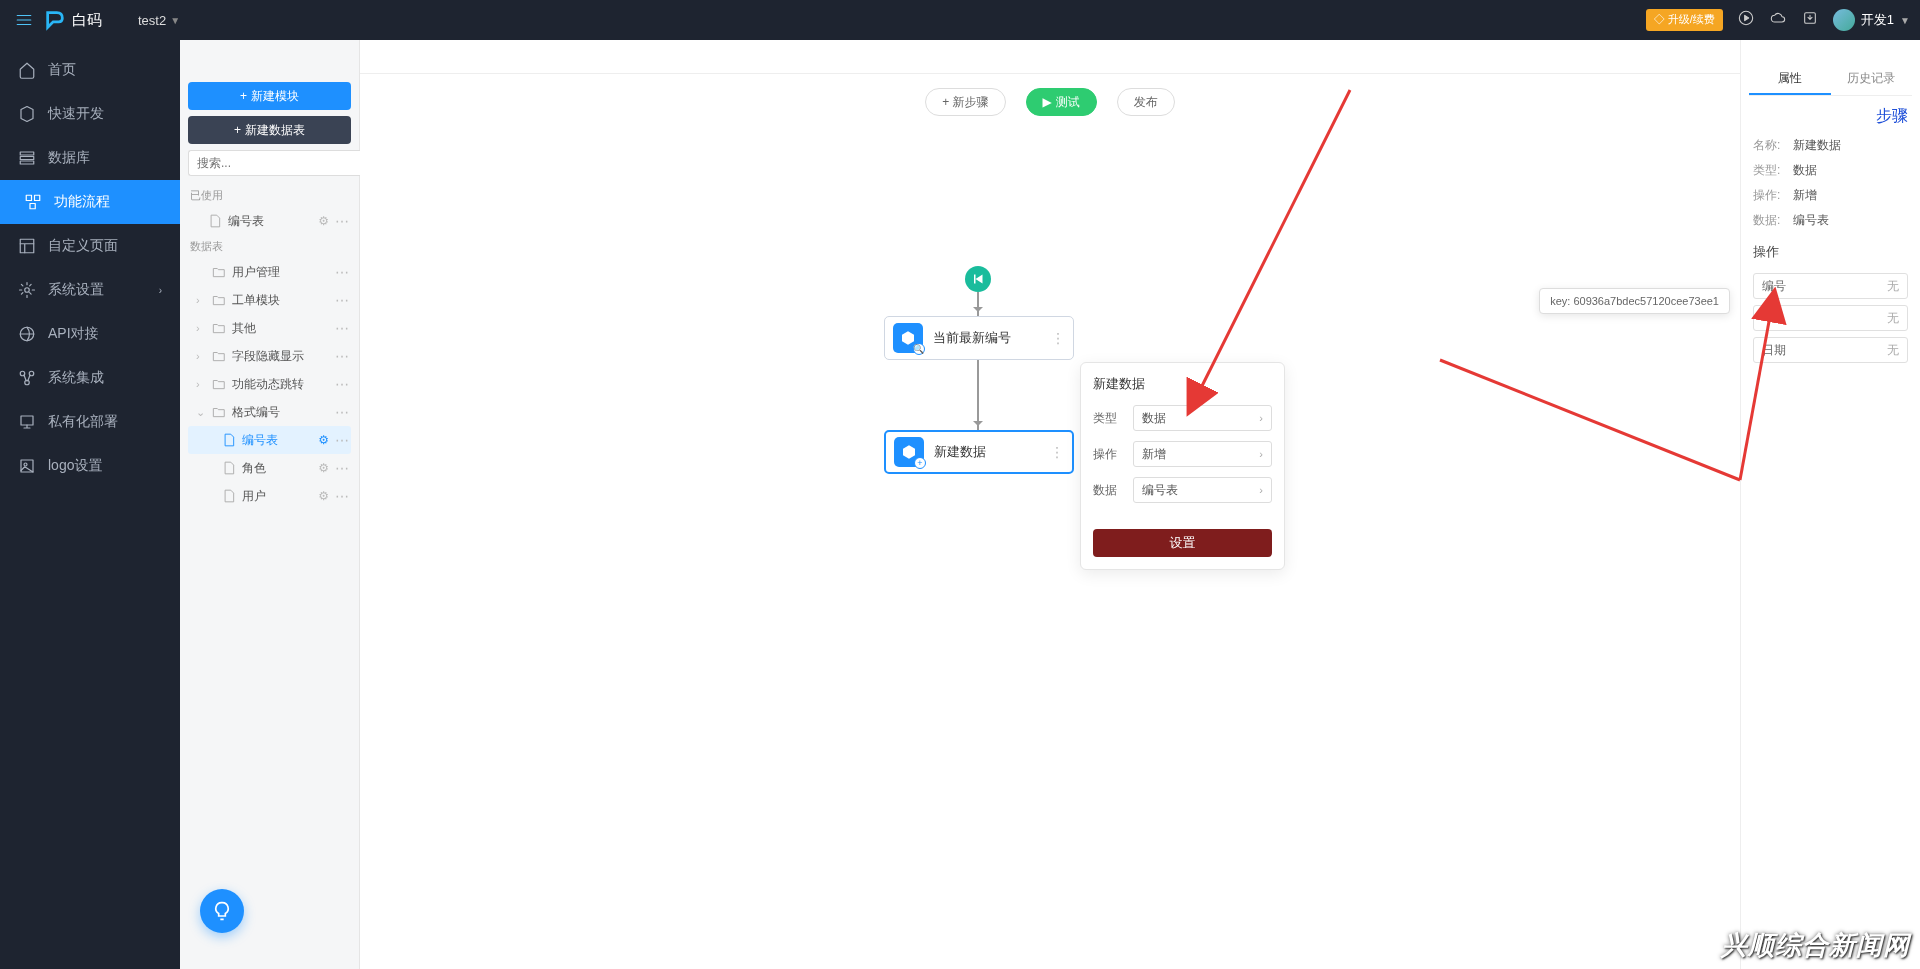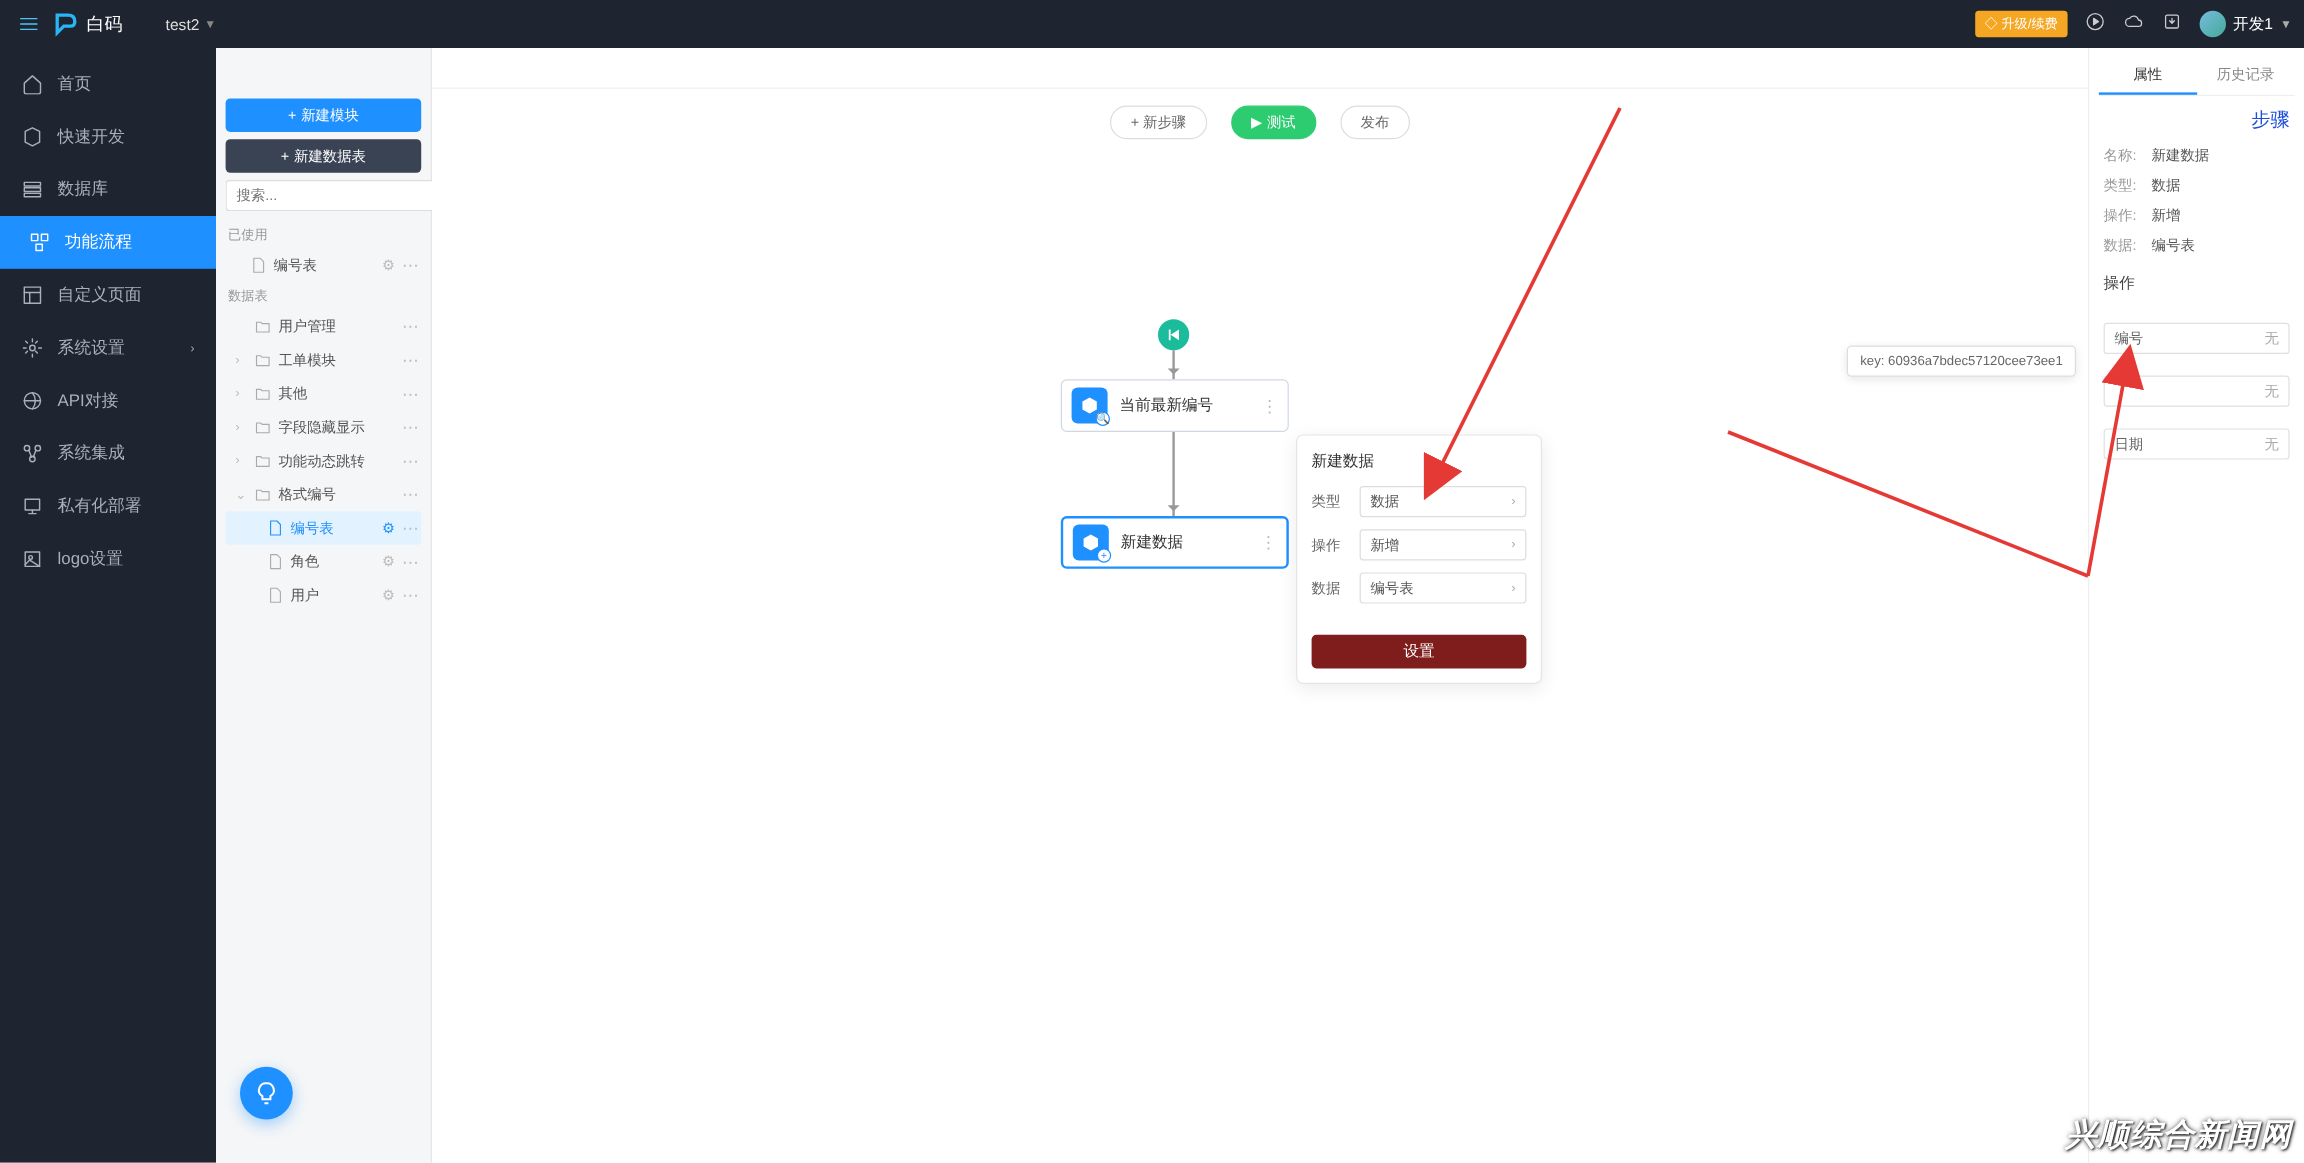--- a/index.html
+++ b/index.html
@@ -80,28 +80,28 @@
 .popup .title { font-size:13px; color:#333; margin-bottom:12px; }
 .popup .row { display:flex; align-items:center; margin-bottom:10px; gap:8px; }
 .popup .row .k { width:32px; font-size:12px; color:#666; }
 .popup .row .sel { flex:1; height:26px; border:1px solid #ddd; border-radius:3px; display:flex; align-items:center; padding:0 8px; font-size:12px; color:#555; cursor:pointer; justify-content:space-between; }
 .popup .row .sel .chev { color:#aaa; font-size:11px; }
 .popup .setbtn { width:100%; height:28px; background:#7f1d1d; color:#fff; border:none; border-radius:4px; font-size:13px; cursor:pointer; margin-top:16px; }
 
 
 .rightpanel { position:absolute; top:40px; right:0; width:180px; bottom:0; background:#fff; border-left:1px solid #eee; }
 .rightpanel .tabs { display:flex; border-bottom:1px solid #eee; margin:8px 8px 0; }
-.rightpanel .tab { flex:1; text-align:center; font-size:12px; color:#888; padding:6px 0; cursor:pointer; }
+.rightpanel .tab { flex:1; text-align:center; font-size:12px; color:#888; padding:6px 0; cursor:pointer;margin-top:16px; }
 .rightpanel .tab.active { color:#333; border-bottom:2px solid #1e90ff; }
 .rightpanel .section-title { font-size:16px; color:#1d4ed8; padding:10px 12px 6px;text-align:right; }
 .rightpanel .prop { display:flex; font-size:12px; padding:4px 12px; }
 .rightpanel .prop .k { width:40px; color:#999; }
 .rightpanel .prop .v { color:#555; }
 .rightpanel .op-title { font-size:13px; color:#444; padding:10px 12px 6px; }
-.rightpanel .field { display:flex; align-items:center; margin:18px 12px; border:1px solid #e0e0e0; border-radius:3px; height:26px; padding:0 8px; font-size:12px; color:#666; justify-content:space-between; cursor:pointer; }
+.rightpanel .field { display:flex; align-items:center; margin:6px 12px; border:1px solid #e0e0e0; border-radius:3px; height:26px; padding:0 8px; font-size:12px; color:#666; justify-content:space-between; cursor:pointer; }
 .rightpanel .field .none { color:#aaa; }
 
 
 .key-tip { position:absolute; right:190px; top:288px; background:#fff; border:1px solid #ddd; border-radius:4px; padding:6px 10px; font-size:11px; color:#666; box-shadow:0 2px 8px rgba(0,0,0,.1); z-index:50; }
 .key-tip::after { content:''; position:absolute; right:-6px; top:10px; border:6px solid transparent; border-left-color:#fff; }
 
 
 .arrow-svg { position:absolute; pointer-events:none; z-index:40; }
 
 

